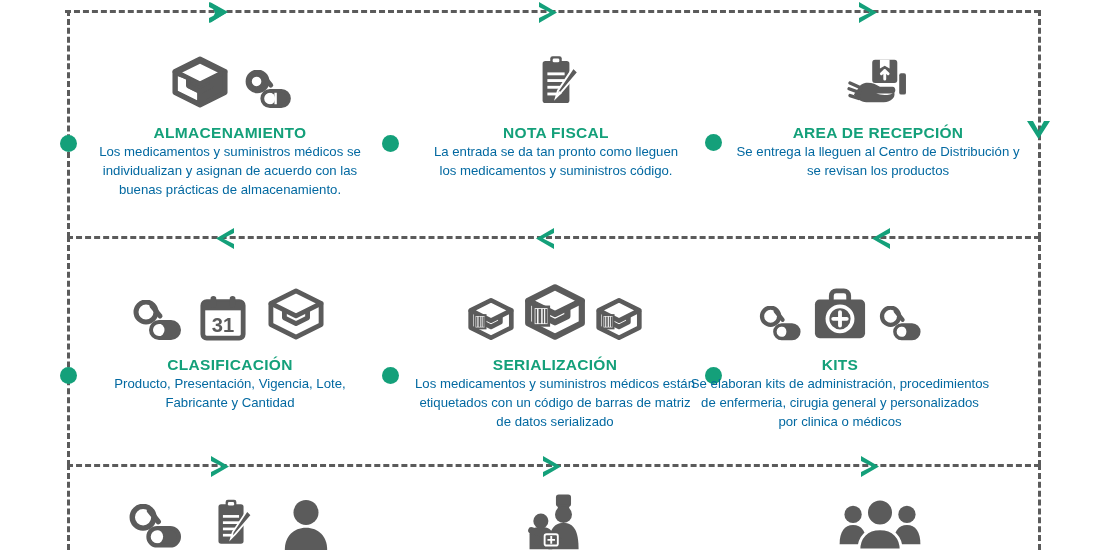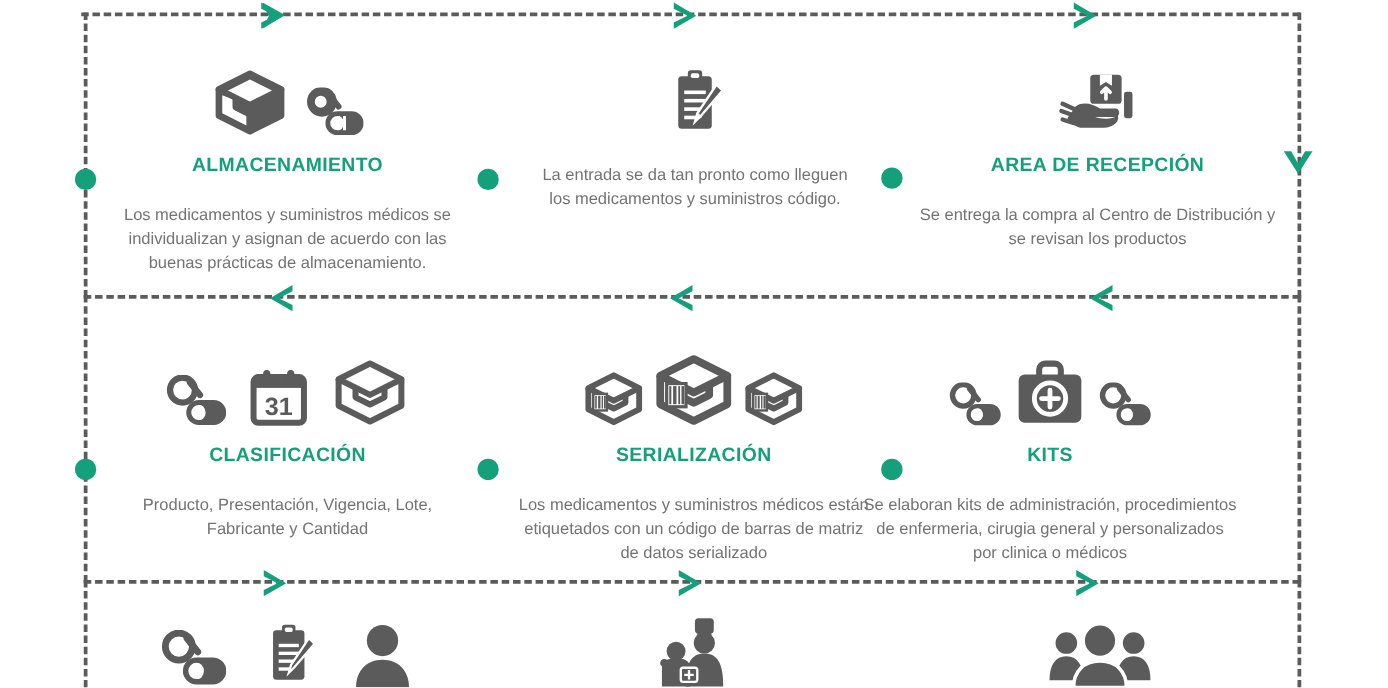--- a/index.html
+++ b/index.html
@@ -52,24 +52,24 @@
   }
   .icon-row svg { display: block; }
   .card-title {
     color: #14a07a;
     font-weight: bold;
     font-size: 15.5px;
     letter-spacing: 0.3px;
     margin-top: 14px;
   }
   .card-desc {
-    color: #737373;
+    color: #0369a1;
     font-size: 13.2px;
     line-height: 1.45;
-    margin-top: 20px;
+    margin-top: 0;
   }
   .ico { fill: #5b5b5b; }
 </style>
 </head>
 <body>
 
 <div id="stage">
 
   <div class="hline" style="left:65px; top:10px; width:975px;"></div>
 
@@ -188,39 +188,40 @@
           <rect x="20.5" y="4.5" width="7" height="4" rx="1.5" fill="#ffffff"></rect>
           <rect x="15" y="19" width="18" height="3" fill="#ffffff"></rect>
           <rect x="15" y="26" width="18" height="3" fill="#ffffff"></rect>
           <rect x="15" y="33" width="15" height="3" fill="#ffffff"></rect>
           <rect x="15" y="40" width="11" height="3" fill="#ffffff"></rect>
           <path d="M42 14 L47 19 L29 40 L24 45 L26 38 Z" fill="#5b5b5b" stroke="#ffffff" stroke-width="2"></path>
           <path d="M25 44 L27 38 L30 41 Z" fill="#ffffff"></path>
         </svg>
       </span>
     </div>
+    <div class="card-title">NOTA FISCAL</div>
     <div class="card-desc">La entrada se da tan pronto como lleguen los medicamentos y suministros código.</div>
   </div>
 
   <div class="card" style="left:728px; top:48px; width:300px;">
     <div class="icon-row">
       <span>
         <svg width="62" height="54" viewBox="0 0 64 56">
           <rect x="26" y="4" width="26" height="24" rx="3" fill="#5b5b5b"></rect>
           <path d="M34 4 L34 13 L39 10 L44 13 L44 4 Z" fill="#ffffff"></path>
           <path d="M39 24 L39 15 M39 15 L35.5 18.5 M39 15 L42.5 18.5" stroke="#ffffff" stroke-width="3" fill="none" stroke-linecap="round"></path>
           <rect x="54" y="18" width="7" height="22" rx="2" fill="#5b5b5b"></rect>
           <path d="M14 30 C20 26 28 28 34 32 L47 32 C51 32 51 39 47 39 L30 39 C36 41 44 41 49 38
                    C50 43 46 47 38 48 L20 48 C14 48 10 44 7 40 Z" fill="#5b5b5b"></path>
           <path d="M3 28 L14 33 M2 34 L13 38 M3 41 L12 44" stroke="#5b5b5b" stroke-width="3.5" stroke-linecap="round"></path>
         </svg>
       </span>
     </div>
     <div class="card-title">AREA DE RECEPCIÓN</div>
-    <div class="card-desc">Se entrega la compra al Centro de Distribución y se revisan los productos</div>
+    <div class="card-desc">Se entrega la lleguen al Centro de Distribución y se revisan los productos</div>
   </div>
 
   <div class="card" style="left:95px; top:280px; width:270px;">
     <div class="icon-row" style="gap:18px;">
       <span>
         <svg width="48" height="42" viewBox="0 0 48 42">
           <circle cx="13" cy="12" r="10" fill="none" stroke="#5b5b5b" stroke-width="5"></circle>
           <path d="M19 6 L27 16" stroke="#5b5b5b" stroke-width="5" stroke-linecap="round"></path>
           <rect x="18" y="22" width="28" height="16" rx="8" fill="#5b5b5b"></rect>
           <rect x="19.5" y="23.5" width="12" height="13" rx="6.5" fill="#ffffff"></rect>

